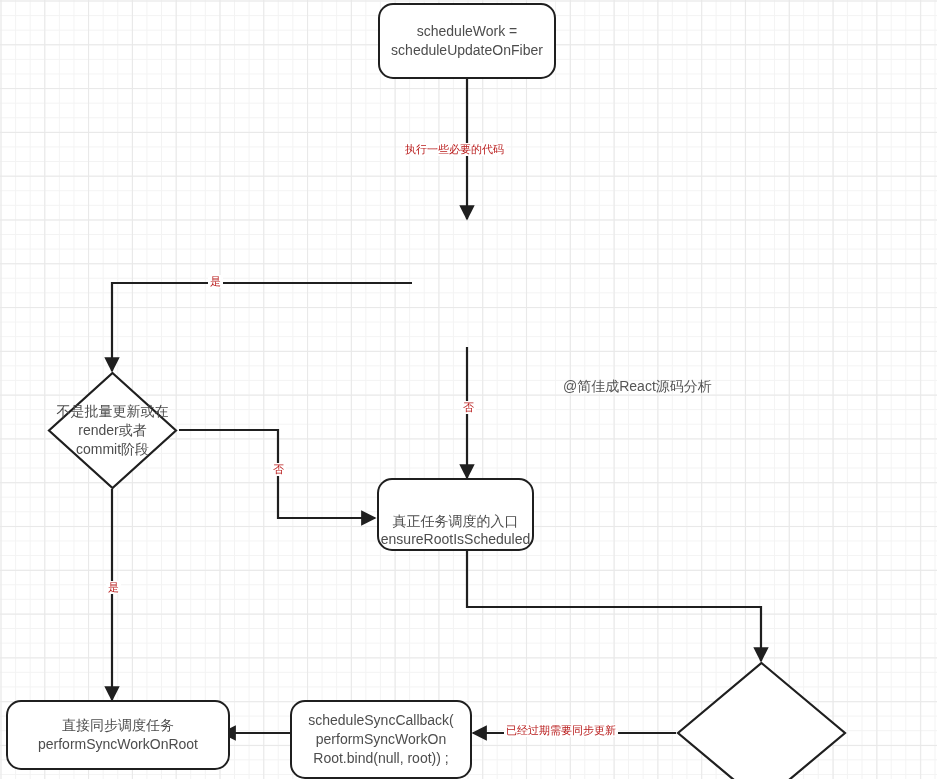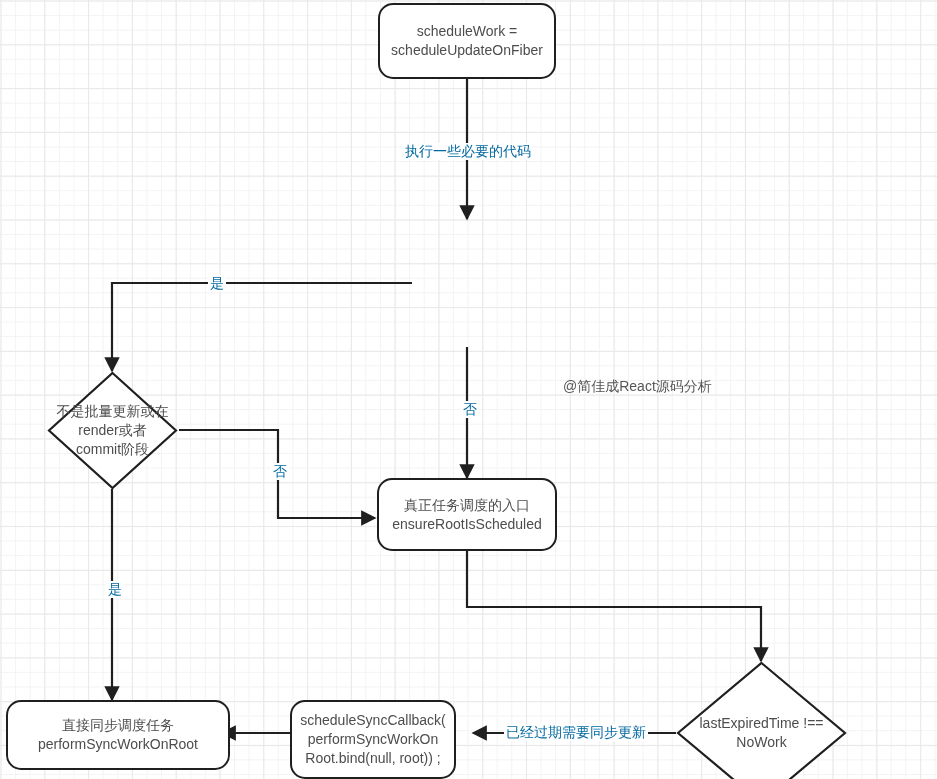--- a/index.html
+++ b/index.html
@@ -66,22 +66,22 @@
     height: 100%;
   }
   .diamond-label {
     position: relative;
     z-index: 2;
     width: 118%;
     text-align: center;
   }
   .edge-label {
     position: absolute;
-    color: #0369a1;
-    font-size: 14px;
+    color: #b91c1c;
+    font-size: 11px;
     line-height: 1.2;
     background: #ffffff;
     padding: 0 2px;
     white-space: nowrap;
     text-align: center;
   }
   .watermark {
     position: absolute;
     color: #555555;
     font-size: 14px;
@@ -127,34 +127,32 @@
 
   <div class="node diamond" style="left:47px; top:371px; width:131px; height:119px;">
     <svg class="diamond-shape" viewBox="0 0 131 119" preserveAspectRatio="none">
       <polygon points="65.5,2 129,59.5 65.5,117 2,59.5" fill="#ffffff" stroke="#1f1f1f" stroke-width="2.2"></polygon>
     </svg>
     <span class="diamond-label" style="width:140%;">不是批量更新或在
 render或者
 commit阶段</span>
   </div>
 
-  <div class="node box" style="left:377px; top:478px; width:180px; height:73px;">
+  <div class="node box" style="left:377px; top:478px; width:157px; height:73px;align-items:flex-end;">
     <span>真正任务调度的入口
 ensureRootIsScheduled</span>
   </div>
 
   <div class="node diamond" style="left:676px; top:661px; width:171px; height:144px;">
     <svg class="diamond-shape" viewBox="0 0 171 144" preserveAspectRatio="none">
       <polygon points="85.5,2 169,72 85.5,142 2,72" fill="#ffffff" stroke="#1f1f1f" stroke-width="2.2"></polygon>
     </svg>
-    <span class="diamond-label">lastExpiredTime !==
-NoWork</span>
   </div>
 
-  <div class="node box" style="left:290px; top:700px; width:166px; height:79px; text-align:center;">
+  <div class="node box" style="left:290px; top:700px; width:182px; height:79px; text-align:center;">
     <span>scheduleSyncCallback(
     performSyncWorkOn
 Root.bind(null, root)) ;</span>
   </div>
 
   <div class="node box" style="left:6px; top:700px; width:224px; height:70px;">
     <span>直接同步调度任务
 performSyncWorkOnRoot</span>
   </div>
 

